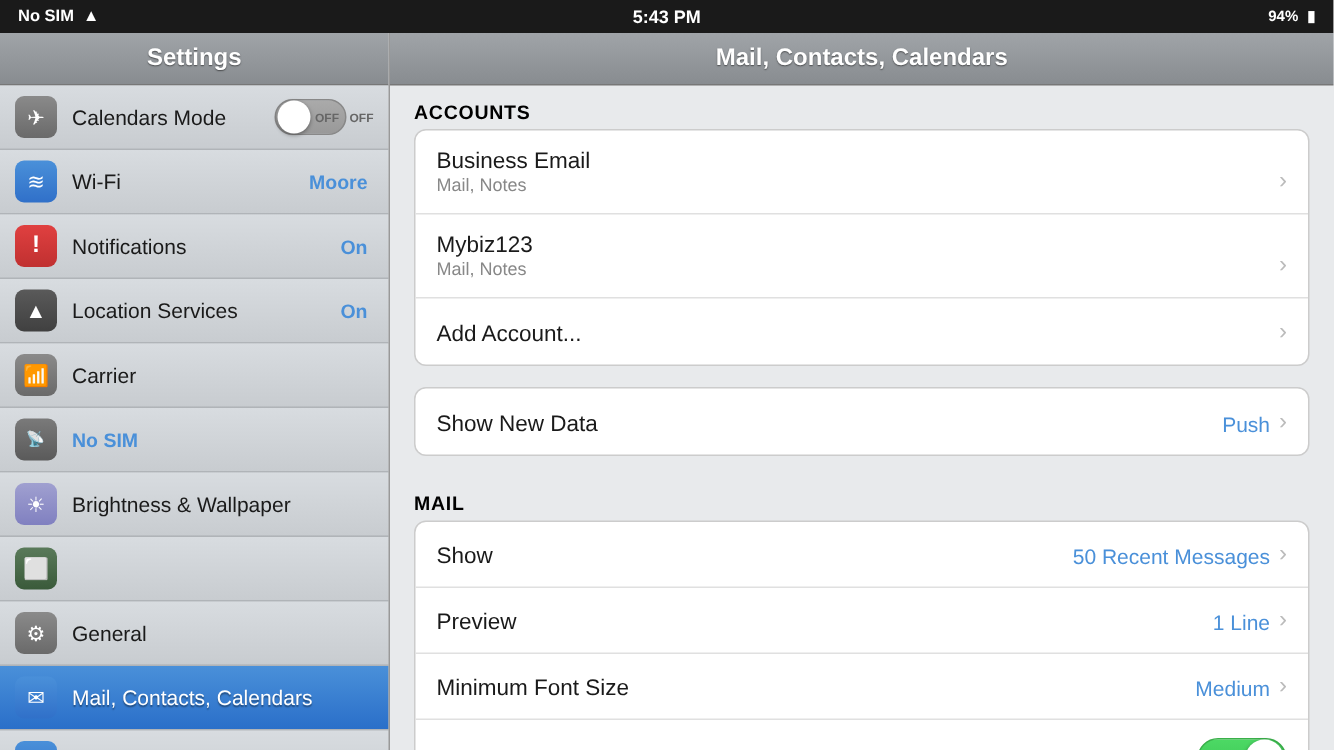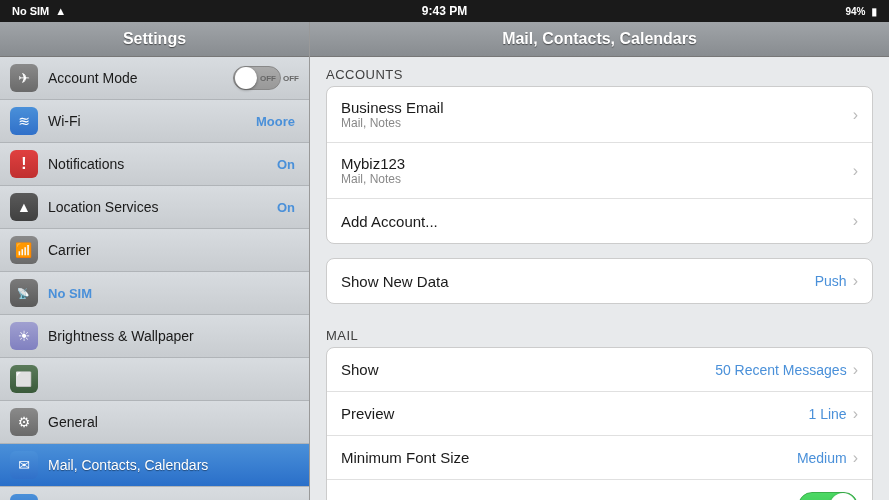--- a/index.html
+++ b/index.html
@@ -30,21 +30,21 @@
 
     
     .main-container {
       display: flex;
       width: 100%;
       height: calc(500px - 22px);
     }
 
     
     .sidebar {
-      width: 310px;
+      width: 260px;
       height: 100%;
       background: linear-gradient(to bottom, #d0d4d8, #b8bcc0);
       border-right: 1px solid #999;
       overflow: hidden;
       flex-shrink: 0;
     }
     .sidebar-header {
       background: linear-gradient(to bottom, #a0a4a8, #888c90);
       text-align: center;
       padding: 8px 0;
@@ -138,38 +138,38 @@
       padding: 8px 0;
       font-size: 16px;
       font-weight: bold;
       color: white;
       text-shadow: 0 1px 1px rgba(0,0,0,0.5);
       border-bottom: 1px solid #777;
     }
 
     .section-label {
       font-size: 13px;
-      font-weight: 400;
-      color: #404040;
+      font-weight: 700;
+      color: #000000;
       text-transform: uppercase;
       padding: 10px 16px 4px;
       letter-spacing: 0.5px;
     }
 
     .card {
       background: white;
       border-radius: 8px;
       margin: 0 16px 14px;
       overflow: hidden;
       border: 1px solid #ccc;
     }
 
     .card-row {
       display: flex;
-      align-items: center;
+      align-items: flex-end;
       padding: 12px 14px;
       border-bottom: 1px solid #e0e0e0;
       min-height: 44px;
       cursor: pointer;
     }
     .card-row:last-child { border-bottom: none; }
     .card-row-label {
       flex: 1;
       font-size: 15px;
       color: #1a1a1a;
@@ -227,37 +227,37 @@
     .icon-safari { background: linear-gradient(to bottom, #4a90d9, #3070c9); color: white; }
   </style>
 </head>
 <body>
 
 <div class="status-bar">
   <div class="status-left">
     <span>No SIM</span>
     <span>▲</span>
   </div>
-  <div class="status-center">9:43 PM</div>
+  <div class="status-center">5:43 PM</div>
   <div class="status-right">
     <span>94%</span>
     <span>▮</span>
   </div>
 </div>
 
 <div class="main-container">
 
   <div class="sidebar">
     <div class="sidebar-header">
       <span>Settings</span>
     </div>
 
     <div class="sidebar-item">
       <div class="item-icon icon-airplane">✈</div>
-      <span class="item-label">Account Mode</span>
+      <span class="item-label">Calendars Mode</span>
       <div class="toggle-small off">
         <div class="knob"></div>
       </div>
       <span style="font-size:8px;color:#666;margin-left:2px;font-weight:bold">OFF</span>
     </div>
 
     <div class="sidebar-item">
       <div class="item-icon icon-wifi">≋</div>
       <span class="item-label">Wi-Fi</span>
       <span class="item-value">Moore</span>

